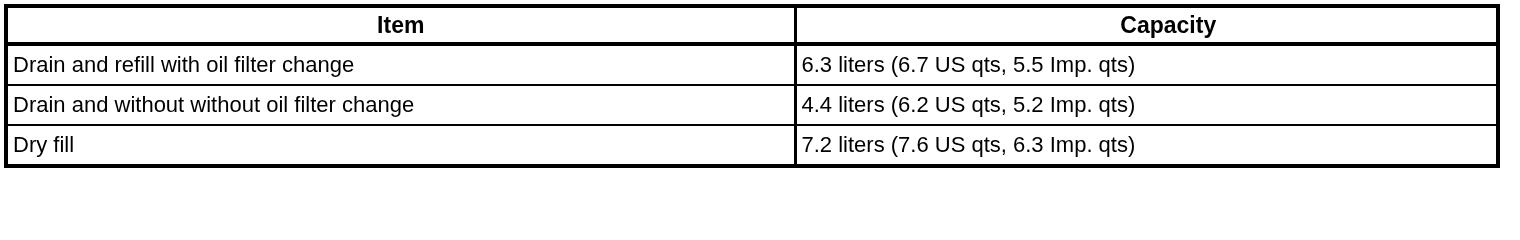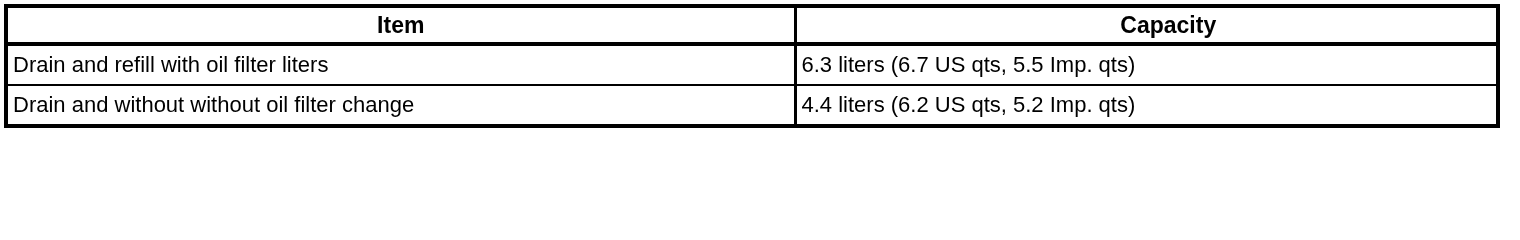--- a/index.html
+++ b/index.html
@@ -88,23 +88,27 @@
 
     <thead>
       <tr class="header-row">
         <th class="cell-item">Item</th>
         <th class="cell-capacity">Capacity</th>
       </tr>
     </thead>
 
     <tbody>
       <tr class="data-row">
-        <td class="cell-item">Drain and refill with oil filter liters</td>
+        <td class="cell-item">Drain and refill with oil filter change</td>
         <td class="cell-capacity">6.3 liters (6.7 US qts, 5.5 Imp. qts)</td>
       </tr>
       <tr class="data-row row-sep">
         <td class="cell-item">Drain and without without oil filter change</td>
         <td class="cell-capacity">4.4 liters (6.2 US qts, 5.2 Imp. qts)</td>
+      </tr>
+      <tr class="data-row row-sep">
+        <td class="cell-item">Dry fill</td>
+        <td class="cell-capacity">7.2 liters (7.6 US qts, 6.3 Imp. qts)</td>
       </tr>
     </tbody>
   </table>
 
 </div>
 
 </body></html>

